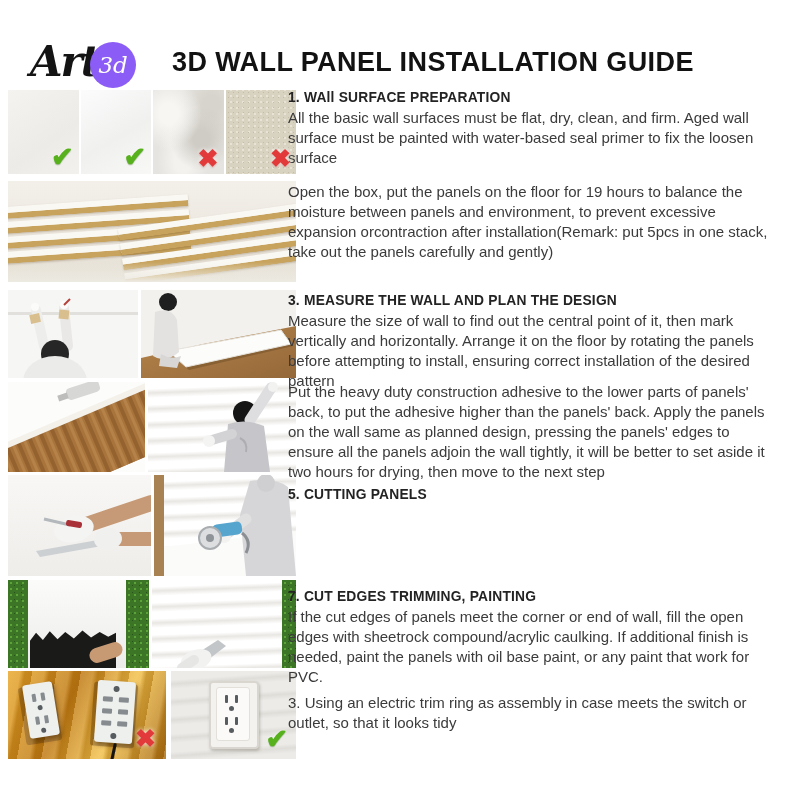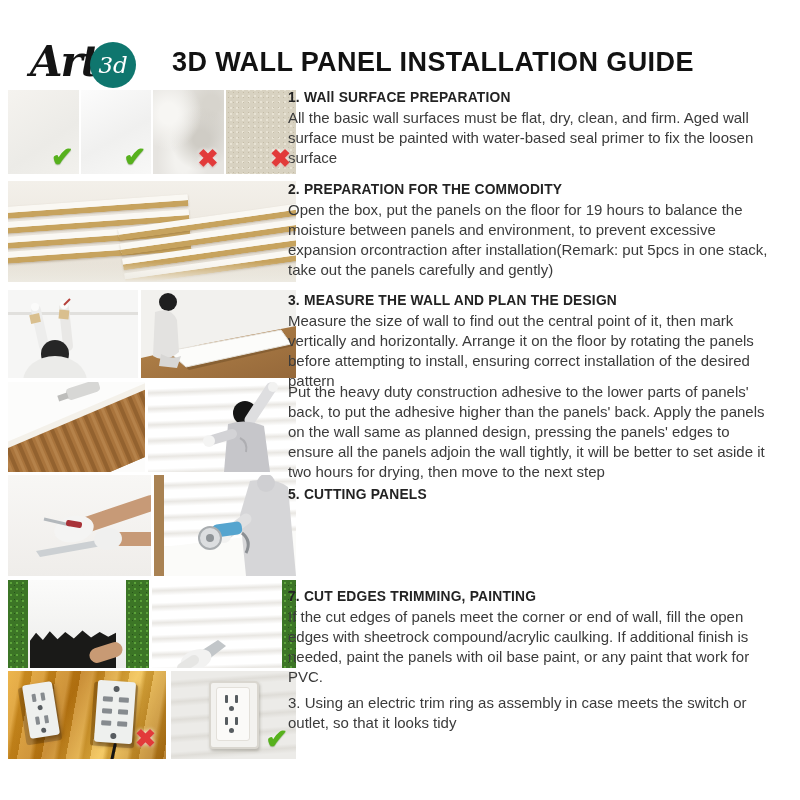--- a/index.html
+++ b/index.html
@@ -4,21 +4,21 @@
 <style>
   html,body{margin:0;padding:0;background:#fff;}
   .page{position:relative;width:800px;height:800px;background:#ffffff;
         font-family:"Liberation Sans",sans-serif;overflow:hidden;}
 
   
   .logo{position:absolute;left:30px;top:34px;height:56px;display:flex;align-items:center;}
   .logo-art{font-family:"DejaVu Serif",serif;font-style:italic;font-weight:600;
             font-size:42px;color:#141414;letter-spacing:-2px;line-height:1;}
   .logo-badge{display:flex;align-items:center;justify-content:center;width:46px;height:46px;
-              border-radius:50%;background:#0f766e;color:#fff;font-family:"DejaVu Serif",serif;
+              border-radius:50%;background:#8b5cf6;color:#fff;font-family:"DejaVu Serif",serif;
               font-style:italic;font-size:23px;margin-left:-8px;margin-top:6px;}
   .title{position:absolute;left:172px;top:47px;font-size:27px;font-weight:800;color:#121212;
          letter-spacing:.4px;white-space:nowrap;}
 
   
   .step{position:absolute;left:288px;width:490px;color:#3b3b3b;}
   .step h2{font-size:13.8px;font-weight:700;color:#232323;margin:0 0 3px 0;letter-spacing:.2px;}
   .step p{font-size:15px;line-height:1.33;margin:0;}
 
   
@@ -259,21 +259,20 @@
     <div class="slot" style="left:64px;top:46px;width:3px;height:8px;"></div>
     <div class="hole" style="left:58px;top:57px;width:5px;height:5px;"></div>
     <span class="mark check" style="right:8px;bottom:6px;">✔</span>
   </div>
 
   <div class="step" style="top:90px;">
     <h2>1. WAll SURFACE PREPARATION</h2>
     <p>All the basic wall surfaces must be flat, dry, clean, and firm. Aged wall surface must be painted with water-based seal primer to fix the loosen surface</p>
   </div>
   <div class="step" style="top:182px;">
-    <h2>2. PREPARATION FOR THE COMMODITY</h2>
     <p>Open the box, put the panels on the floor for 19 hours to balance the moisture between panels and environment, to prevent excessive expansion orcontraction after installation(Remark: put 5pcs in one stack, take out the panels carefully and gently)</p>
   </div>
   <div class="step" style="top:293px;">
     <h2>3. MEASURE THE WALL AND PLAN THE DESIGN</h2>
     <p>Measure the size of wall to find out the central point of it, then mark vertically and horizontally. Arrange it on the floor by rotating the panels before attempting to install, ensuring correct installation of the desired pattern</p>
   </div>
   <div class="step" style="top:382px;">
     <p>Put the heavy duty construction adhesive to the lower parts of panels' back, to put the adhesive higher than the panels' back. Apply the panels on the wall same as planned design, pressing the panels' edges to ensure all the panels adjoin the wall tightly, it will be better to set aside it two hours for drying, then move to the next step</p>
   </div>
   <div class="step" style="top:487px;">

